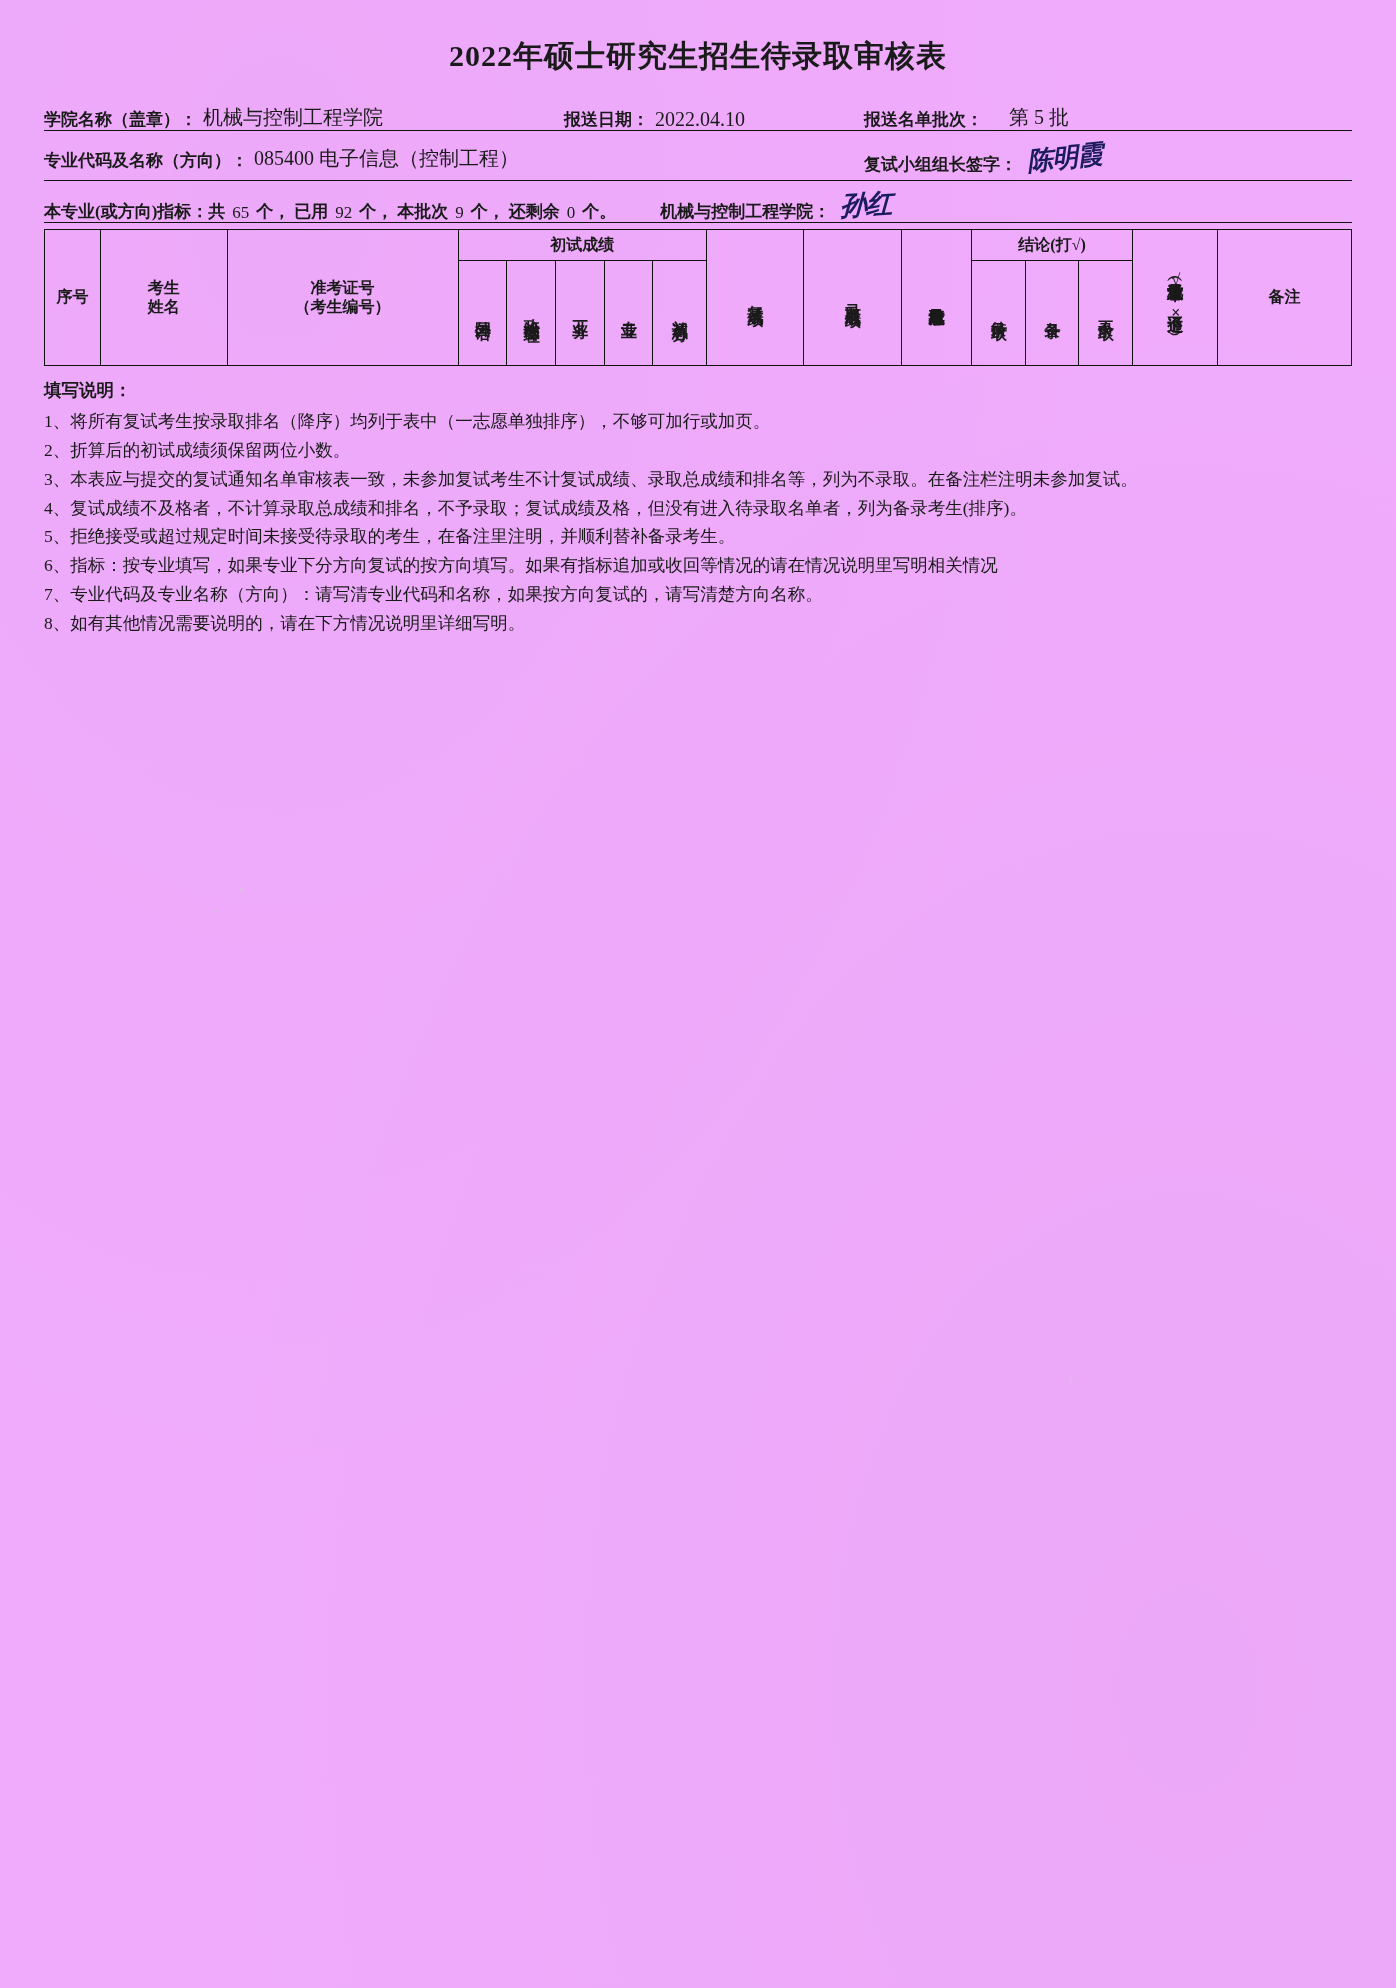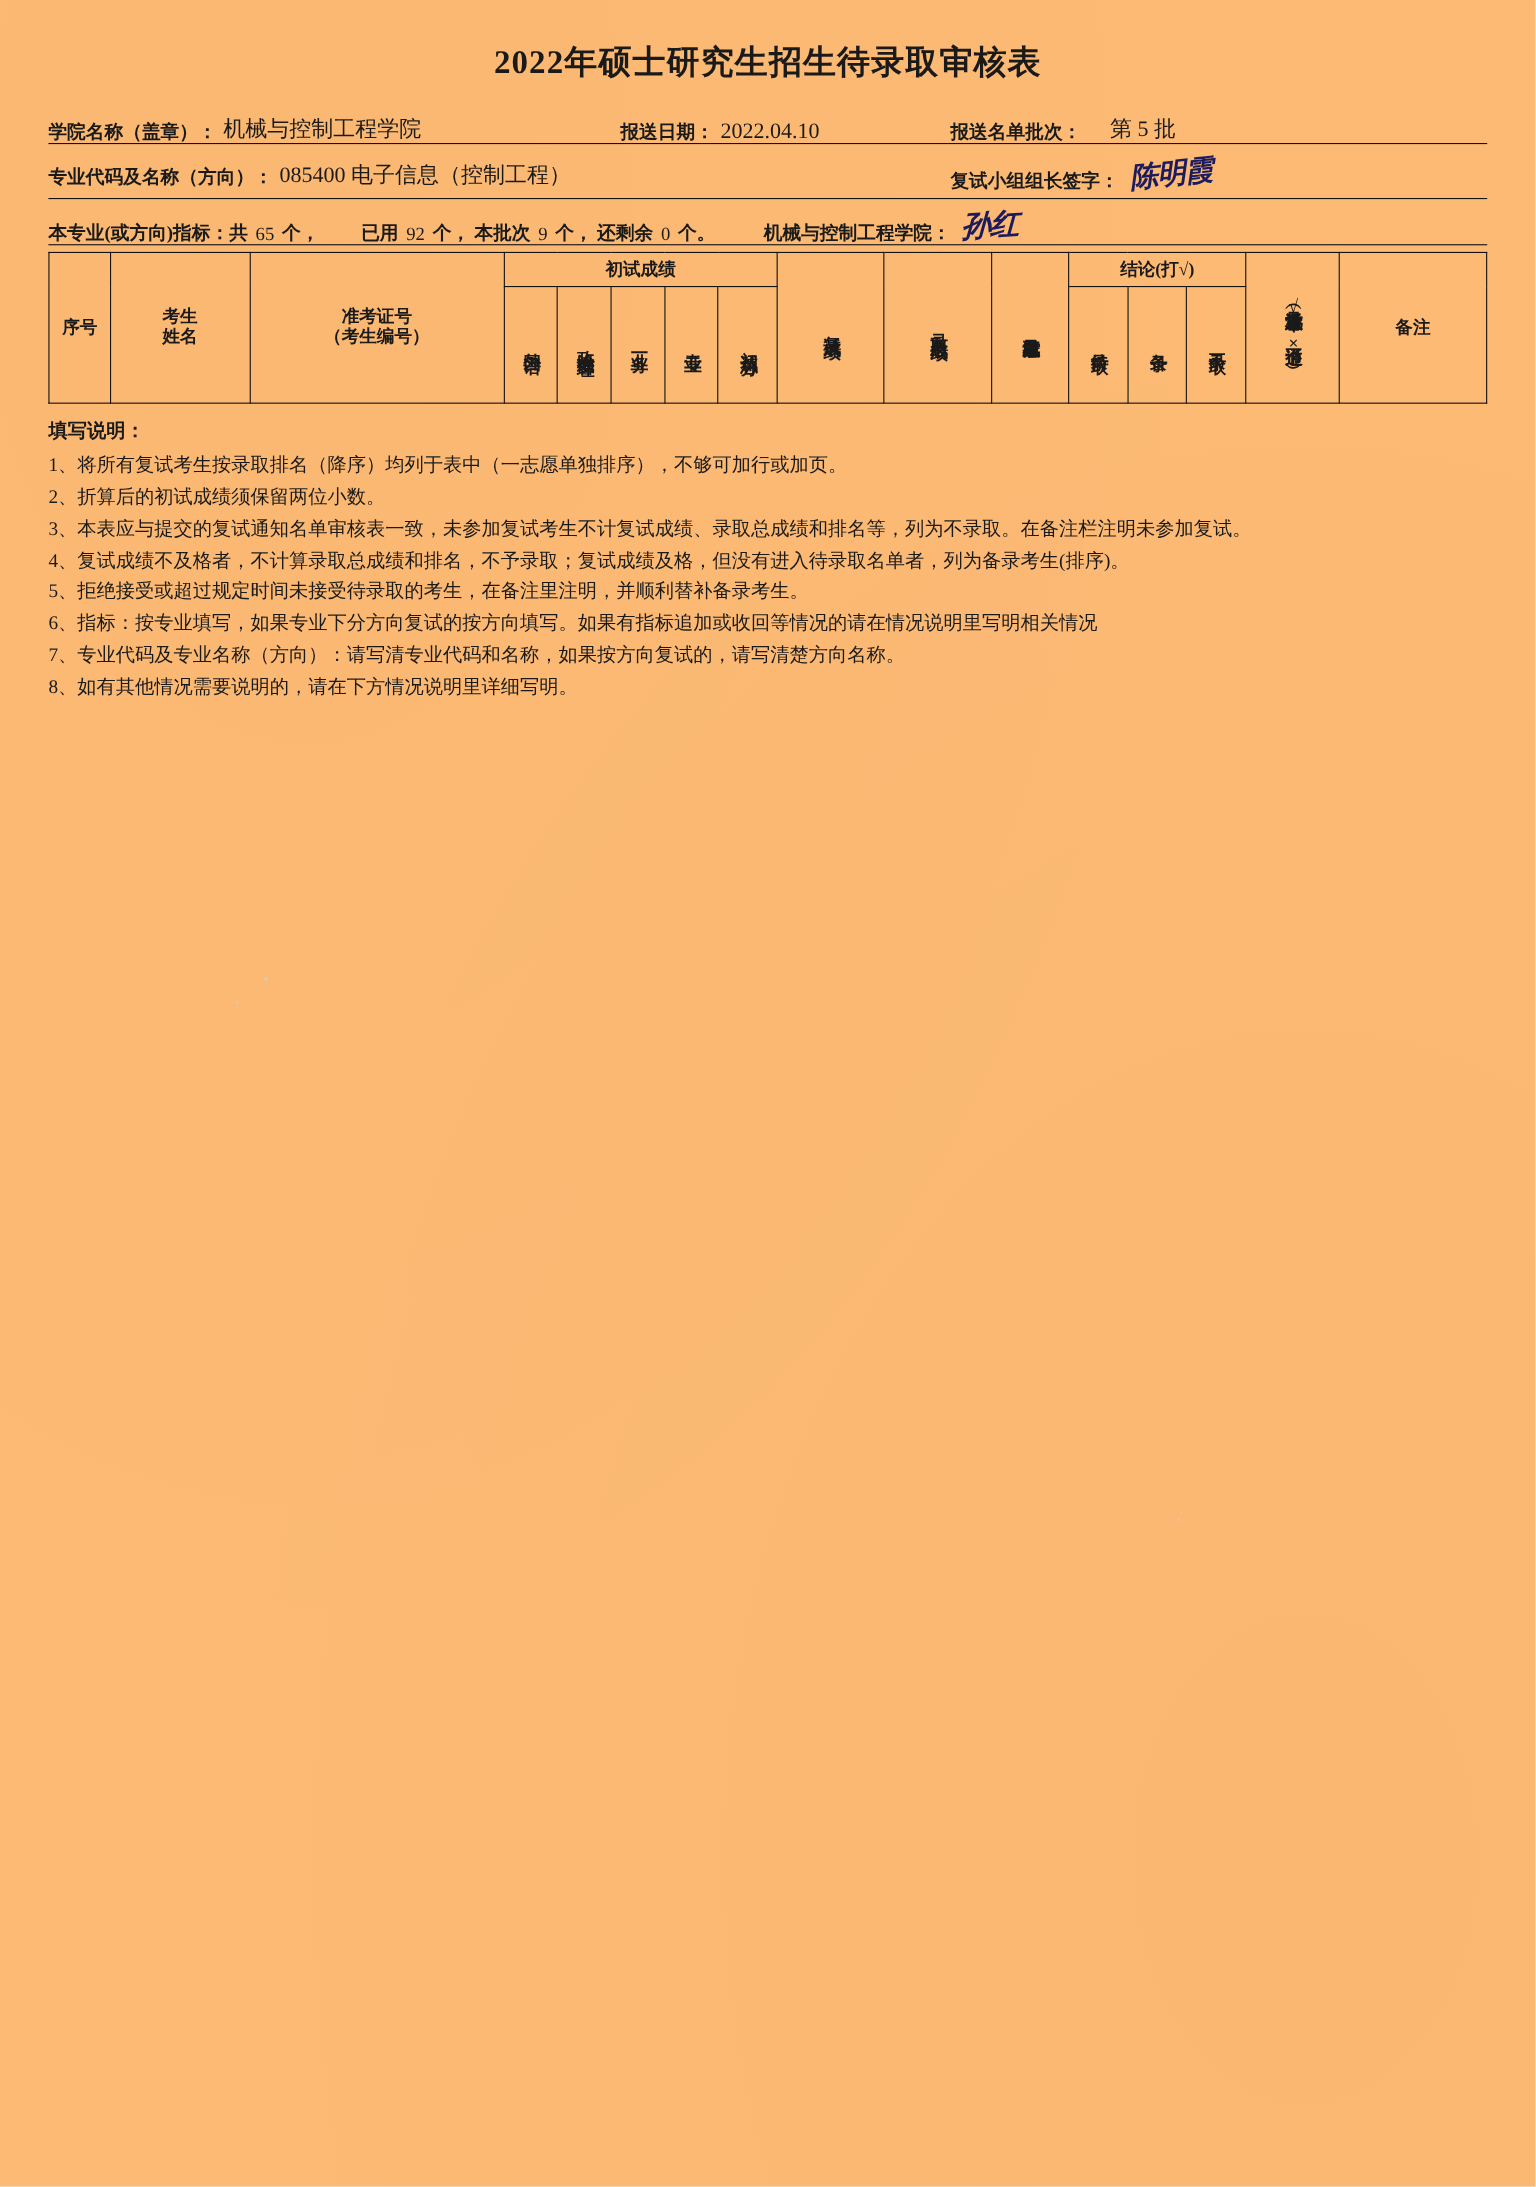--- a/index.html
+++ b/index.html
@@ -15,21 +15,21 @@
     color: #1a1a1a;
     position: relative;
     overflow: hidden;
   }
   .page {
     position: relative;
     width: 1396px;
     height: 1988px;
     box-sizing: border-box;
     padding: 0;
-    background: #fdba74;
+    background: #f0abfc;
   }
 
   
   .paper-tint {
     position: absolute;
     inset: 0;
     background:
       radial-gradient(ellipse at 20% 10%, rgba(0,0,0,0.012), rgba(0,0,0,0) 60%),
       radial-gradient(ellipse at 85% 85%, rgba(0,0,0,0.015), rgba(0,0,0,0) 65%);
     pointer-events: none;
@@ -189,21 +189,21 @@
     </div>
 
   </div>
 
   <div class="quota-row">
     <div class="rule-long"></div>
     <span class="lbl">本专业(或方向)指标：</span>
     <span class="lbl">共</span>
     <span class="num">65</span>
     <span class="lbl">个，</span>
-    <span class="lbl" style="padding-left:4px;margin-left:34px;">已用</span>
+    <span class="lbl" style="padding-left:4px;">已用</span>
     <span class="num">92</span>
     <span class="lbl">个，</span>
     <span class="lbl" style="padding-left:4px;">本批次</span>
     <span class="num">9</span>
     <span class="lbl">个，</span>
     <span class="lbl" style="padding-left:4px;">还剩余</span>
     <span class="num">0</span>
     <span class="lbl">个。</span>
 
     <span style="margin-left:44px;" class="lbl">机械与控制工程学院：</span>

